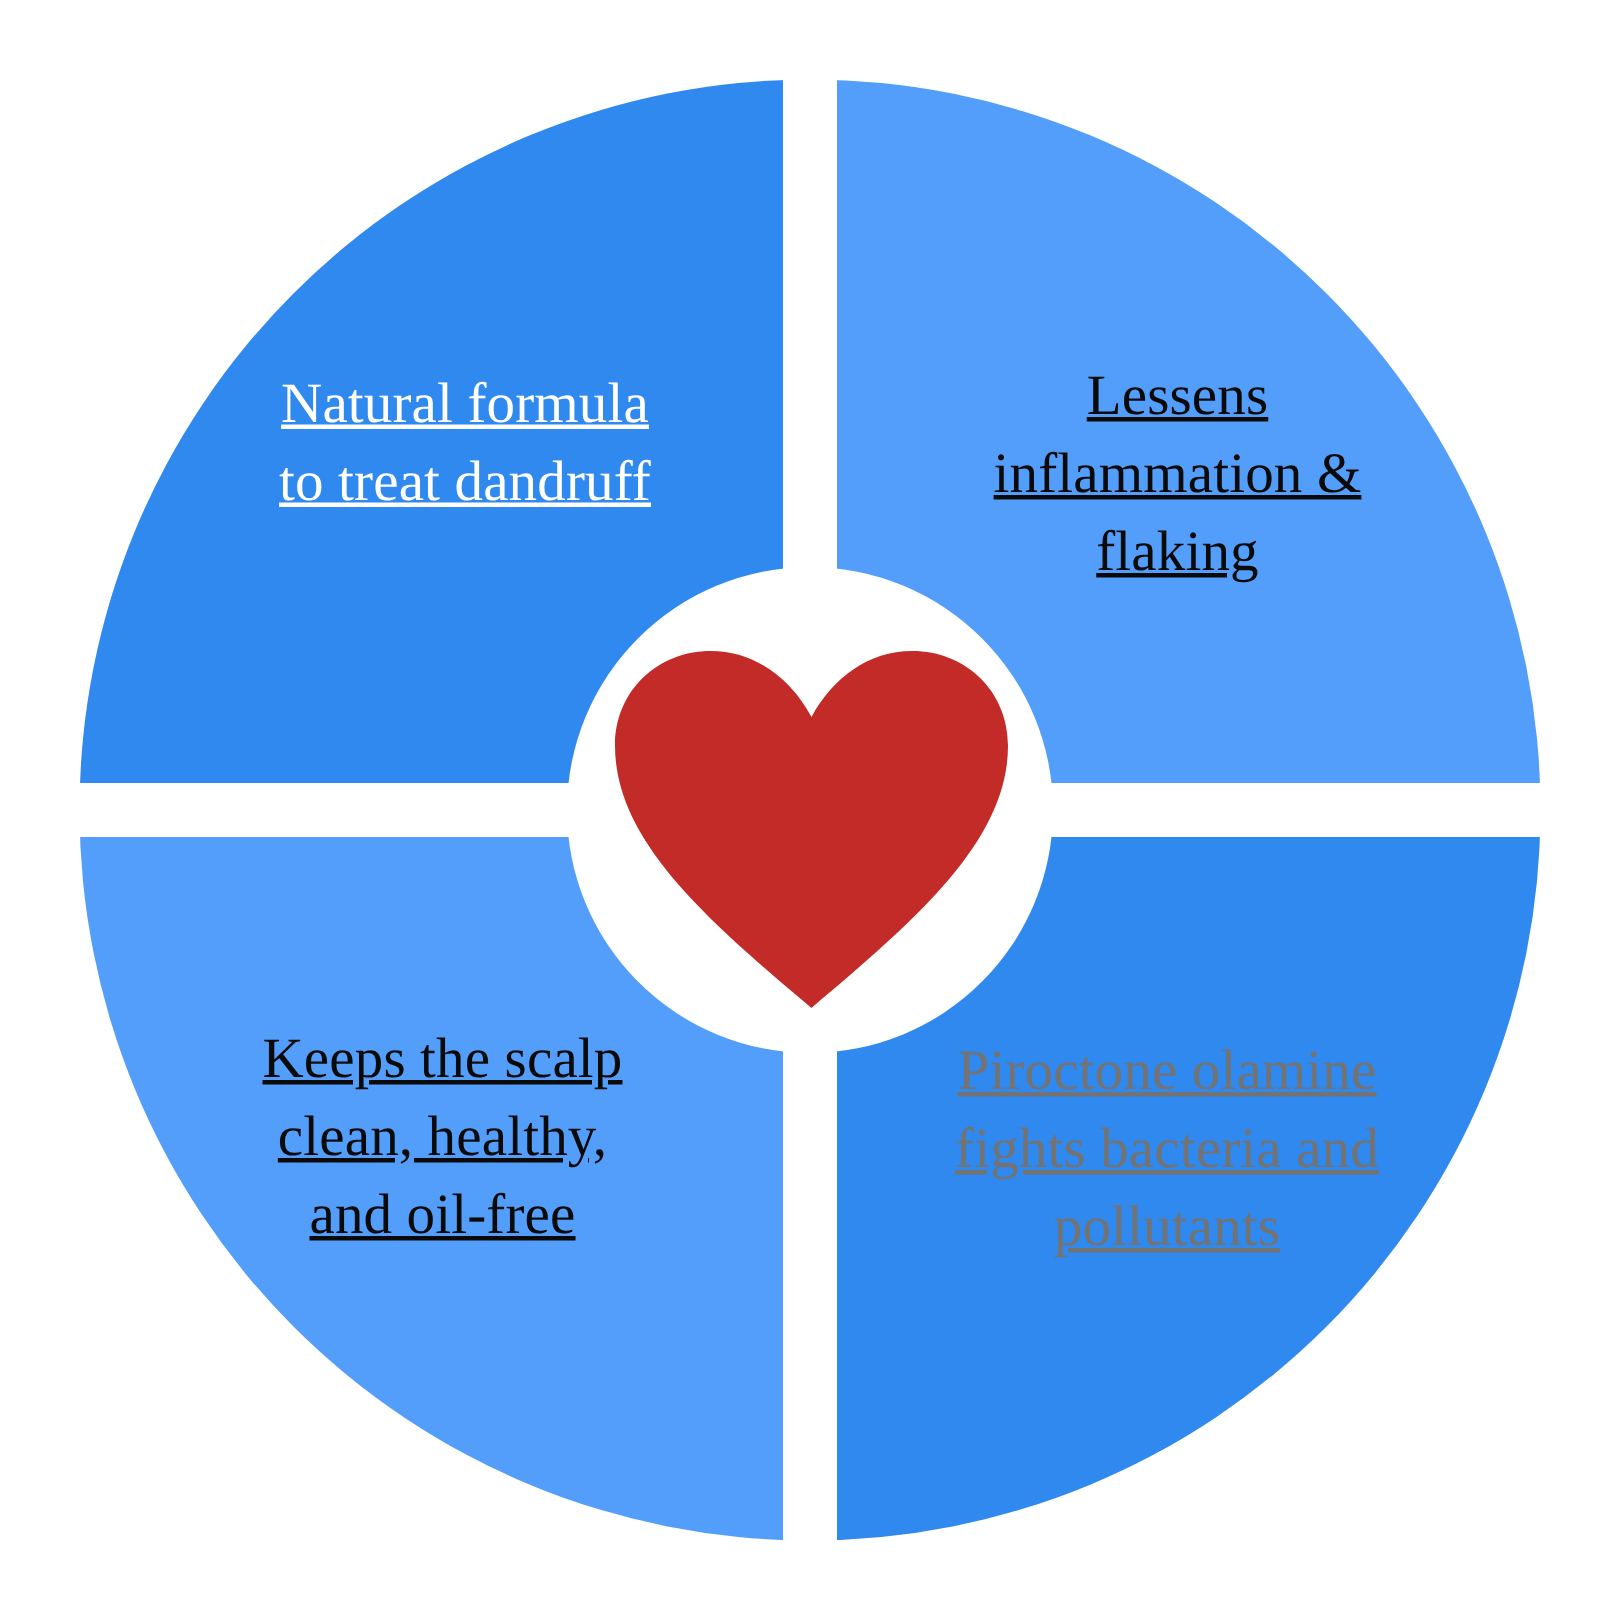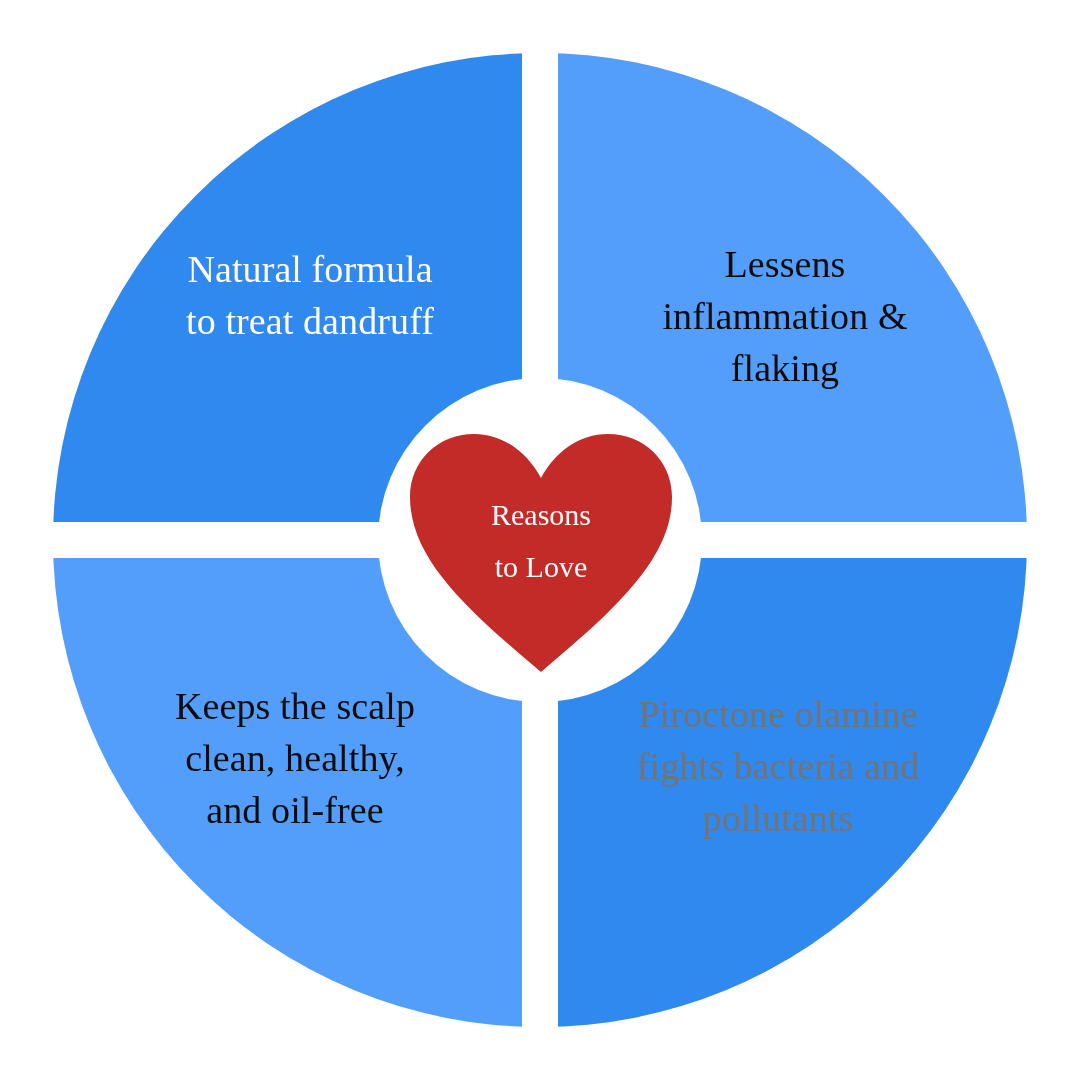--- a/index.html
+++ b/index.html
@@ -29,20 +29,21 @@
   }
   .quadrant-label {
     position: absolute;
     text-align: center;
     font-family: "Liberation Serif", "DejaVu Serif", serif;
     font-size: 38px;
     line-height: 52px;
     font-weight: 400;
     white-space: pre-line;
     letter-spacing: 0.1px;
+    text-decoration: underline;
   }
   #label-top-left {
     left: 110px;
     top: 243px;
     width: 400px;
     color: #ffffff;
   }
   #label-top-right {
     left: 600px;
     top: 238px;
@@ -118,16 +119,14 @@
 and oil-free</div>
 
   <div class="quadrant-label" id="label-top-right">Lessens
 inflammation &amp;
 flaking</div>
 
   <div class="quadrant-label" id="label-bottom-right">Piroctone olamine
 fights bacteria and
 pollutants</div>
 
-  <div id="heart-caption">Reasons
-to Love</div>
 
 </div>
 
 </body></html>

